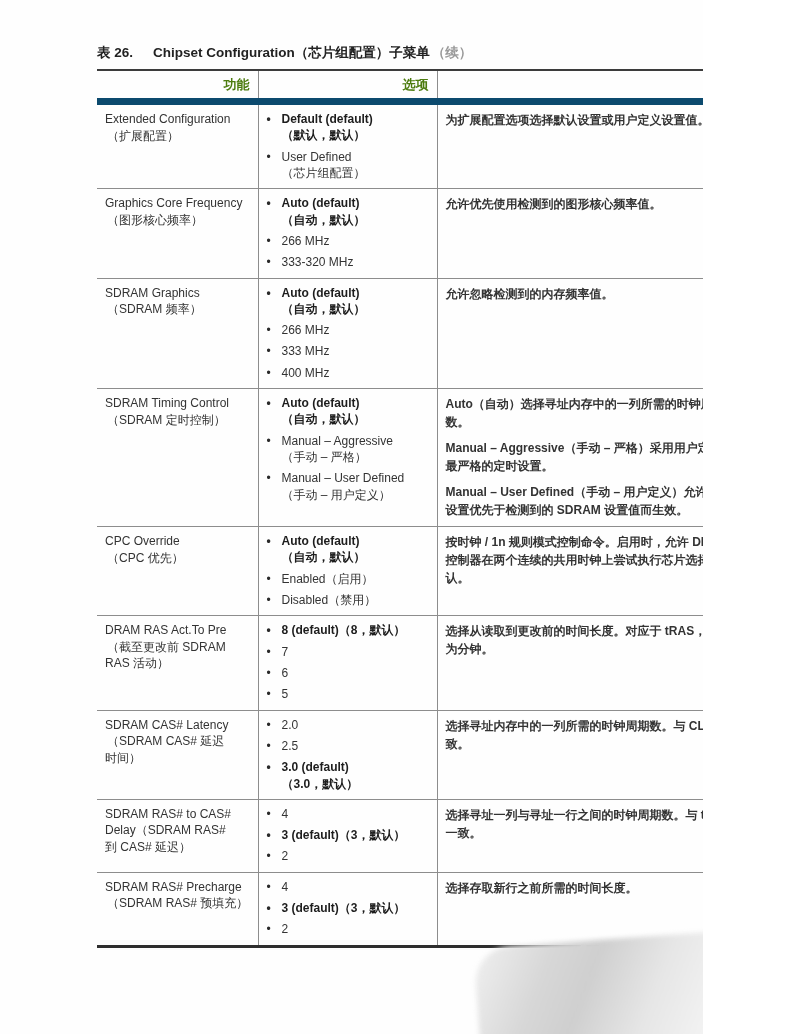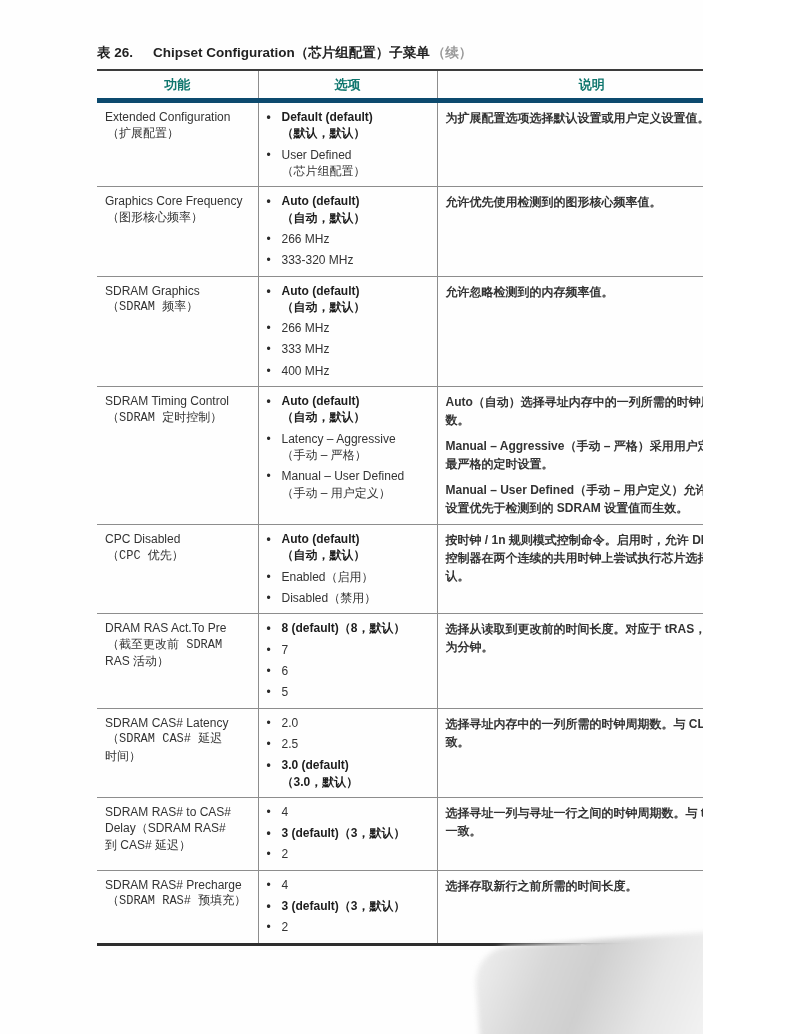--- a/index.html
+++ b/index.html
@@ -19,36 +19,36 @@
   .caption .t-cont{font-weight:bold;color:#9a9a9a;margin-left:2px;}
 
   
   table.cfg{
     position:absolute;left:97px;top:69px;width:649px;
     border-collapse:collapse;table-layout:fixed;
     border-top:2px solid #3c3c3c;
     border-bottom:3px solid #2e2e2e;
   }
   table.cfg th{
-    text-align:center;font-size:13px;font-weight:bold;color:#0f766e;
+    text-align:right;font-size:13px;font-weight:bold;color:#4d7c0f;
     padding:5px 8px 4px 8px;
-    border-bottom:5px solid #0c4a6e;
+    border-bottom:7px solid #0c4a6e;
   }
   table.cfg td{
     vertical-align:top;font-size:12px;
     padding:6px 8px 7px 8px;
     line-height:1.42;
   }
   table.cfg tbody tr + tr td{border-top:1px solid #8d8d8d;}
   table.cfg th:nth-child(2), table.cfg td:nth-child(2),
   table.cfg th:nth-child(3), table.cfg td:nth-child(3){
     border-left:1px solid #8d8d8d;
   }
   .fline{line-height:1.38;}
-  .fline.zh{padding-left:2px;font-family:Liberation Mono, monospace;}
+  .fline.zh{padding-left:2px;}
   .opt{display:flex;margin-bottom:5px;line-height:1.36;}
   .opt:last-child{margin-bottom:0;}
   .opt .bullet{flex:none;width:15px;font-size:12px;color:#2a2a2a;}
   .opt .opt-text{flex:1;}
   .opt.bold{font-weight:bold;color:#1d1d1d;}
   .para{margin-bottom:8px;line-height:1.5;font-weight:bold;}
   .para:last-child{margin-bottom:0;}
 
   
   .watermark{
@@ -188,41 +188,41 @@
             <div class="opt bold">
               <span class="bullet">•</span>
               <span class="opt-text">
                 <div>Auto (default)</div>
                 <div>（自动，默认）</div>
               </span>
             </div>
             <div class="opt">
               <span class="bullet">•</span>
               <span class="opt-text">
-                <div>Latency – Aggressive</div>
+                <div>Manual – Aggressive</div>
                 <div>（手动 – 严格）</div>
               </span>
             </div>
             <div class="opt">
               <span class="bullet">•</span>
               <span class="opt-text">
                 <div>Manual – User Defined</div>
                 <div>（手动 – 用户定义）</div>
               </span>
             </div>
           </td>
           <td class="desc">
             <div class="para">Auto（自动）选择寻址内存中的一列所需的时钟周期数。</div>
             <div class="para">Manual – Aggressive（手动 – 严格）采用用户定义的最严格的定时设置。</div>
             <div class="para">Manual – User Defined（手动 – 用户定义）允许手动设置优先于检测到的 SDRAM 设置值而生效。</div>
           </td>
         </tr>
         <tr>
           <td class="func">
-            <div class="fline">CPC Disabled</div>
+            <div class="fline">CPC Override</div>
             <div class="fline zh">（CPC 优先）</div>
           </td>
           <td class="opts">
             <div class="opt bold">
               <span class="bullet">•</span>
               <span class="opt-text">
                 <div>Auto (default)</div>
                 <div>（自动，默认）</div>
               </span>
             </div>

